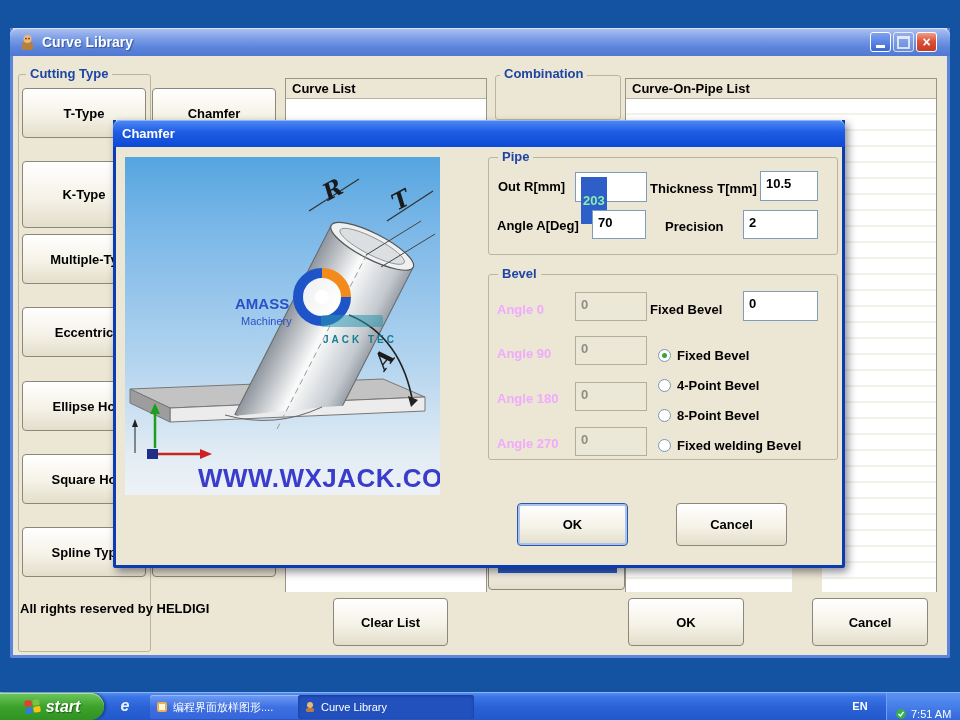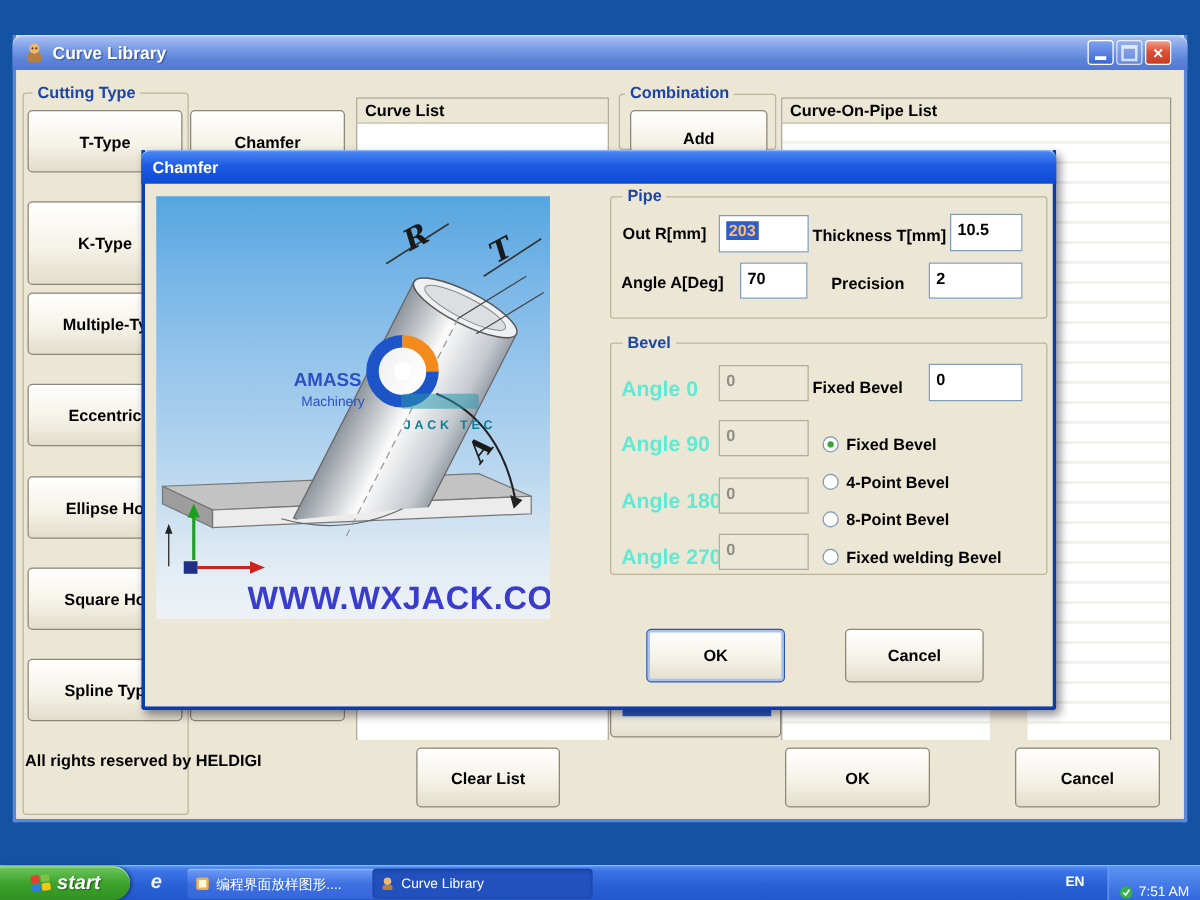--- a/index.html
+++ b/index.html
@@ -24,25 +24,25 @@
   .closeb{left:916px;background:linear-gradient(180deg,#f0a086,#dd5139 45%,#c83a22);color:#fff;
           font-weight:bold;font-size:14px}
 
   
   .btn{background:linear-gradient(180deg,#ffffff,#f5f2e7 55%,#e3decb);border:1px solid #8b877a;
        border-radius:4px;color:#000;font-weight:bold;font-size:13px;display:flex;
        align-items:center;justify-content:center;box-sizing:border-box;overflow:hidden;white-space:nowrap}
   .grp{border:1px solid #bcb59c;border-radius:3px;box-sizing:border-box}
   .legend{font-weight:bold;font-size:13px;color:#1c45a4;background:#ece6d4;padding:0 4px;line-height:14px}
   .lbl{font-weight:bold;font-size:13px;color:#000;white-space:nowrap}
-  .dlbl{font-weight:bold;font-size:17px;color:#5eead4;white-space:nowrap}
+  .dlbl{font-weight:bold;font-size:13px;color:#f0abfc;white-space:nowrap}
   .inp{background:#fff;border:1px solid #7f9db9;box-sizing:border-box;font-weight:bold;font-size:13px;
        color:#000;display:flex;align-items:flex-start;padding:4px 0 0 5px}
   .dinp{background:#ebe8d8;border:1px solid #b3ae9c;color:#8f8d84}
-  .sel{background:#2e5ec8;color:#fdba74;padding:0 2px}
+  .sel{background:#2e5ec8;color:#86efac;padding:16px 2px}
   .panel{border:1px solid #999483;box-sizing:border-box;background:#fff}
   .phead{height:19px;background:#ece6d4;border-bottom:1px solid #b9b4a0;font-weight:bold;font-size:13px;
          display:flex;align-items:center;padding-left:6px;color:#000}
   .stripes{background:repeating-linear-gradient(180deg,#fff 0 14px,#f3f1e8 14px 16px)}
   .radio{width:13px;height:13px;border-radius:50%;border:1px solid #7b98b5;background:#fff;
          box-sizing:border-box;position:absolute}
   .radio.on::after{content:"";position:absolute;left:3px;top:3px;width:5px;height:5px;border-radius:50%;background:#3aa33a}
 
   
   .dlgframe{left:113px;top:120px;width:732px;height:448px;background:#ece6d4;z-index:10;
@@ -108,21 +108,20 @@
   <div class="abs btn" style="left:152px;top:88px;width:124px;height:50px">Chamfer</div>
   <div class="abs btn" style="left:152px;top:527px;width:124px;height:50px"></div>
 
   <div class="abs panel" style="left:285px;top:78px;width:202px;height:514px">
     <div class="phead">Curve List</div>
     <div style="height:493px;background:#fff"></div>
   </div>
 
   <div class="abs grp" style="left:495px;top:75px;width:126px;height:45px"></div>
   <span class="abs legend" style="left:500px;top:67px">Combination</span>
-  <div class="abs btn" style="left:504px;top:88px;width:110px;height:44px">Add</div>
 
   <div class="abs panel" style="left:625px;top:78px;width:312px;height:514px">
     <div class="phead">Curve-On-Pipe List</div>
     <div class="stripes" style="height:493px"></div>
   </div>
   <div class="abs" style="left:792px;top:538px;width:30px;height:54px;background:#ece6d4;z-index:2"></div>
 
   <div class="abs btn" style="left:488px;top:551px;width:137px;height:39px;z-index:3"></div>
   <div class="abs" style="left:498px;top:566px;width:119px;height:7px;background:#2e5ec8;z-index:4"></div>
 

